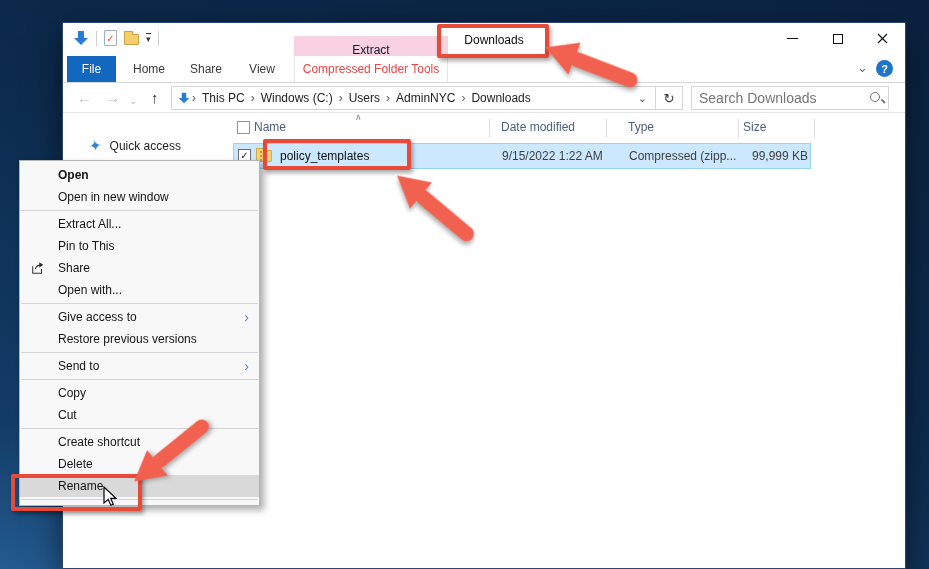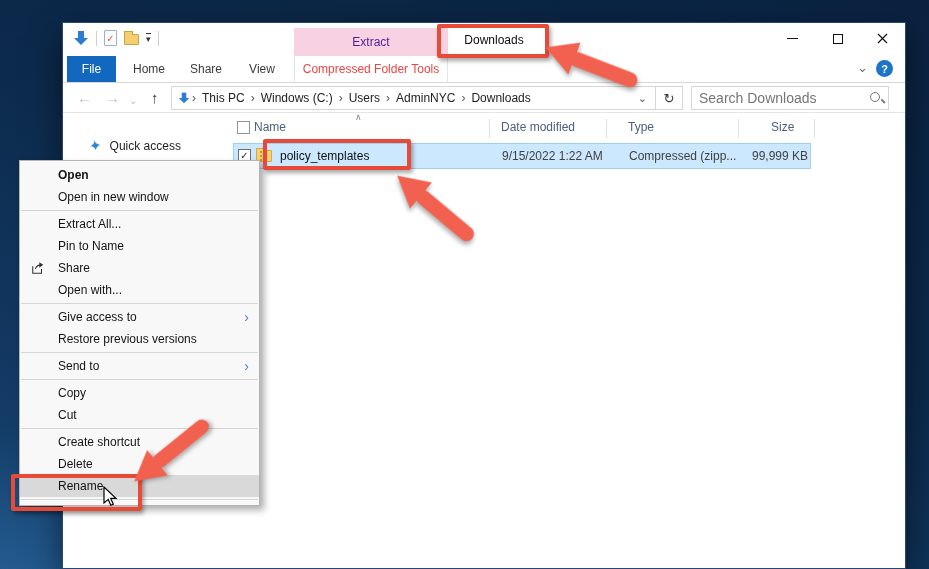--- a/index.html
+++ b/index.html
@@ -20,22 +20,22 @@
   }
   
   .titlebar { position:relative; height:33px; background:#fff; }
   .qat { position:absolute; left:10px; top:7px; display:flex; align-items:center; gap:7px; }
   .qat .vsep { width:1px; height:15px; background:#cfcfcf; }
   .doc-icon { width:13px; height:16px; background:#fdfdfd; border:1px solid #9fb0c4; border-radius:1px;
     display:flex; align-items:center; justify-content:center; font-size:10px; font-weight:bold; color:#e05a2b; }
   .fold-icon { position:relative; width:15px; height:11px; background:#f3cf6d; border:1px solid #caa23f; border-radius:1px; margin-top:3px; }
   .fold-icon::before { content:""; position:absolute; left:-1px; top:-4px; width:7px; height:3px; background:#f3cf6d; border:1px solid #caa23f; border-bottom:none; border-radius:1px 1px 0 0; }
   .qat-caret { font-size:9px; color:#333; line-height:9px; border-top:1px solid #333; padding-top:1px; }
-  .ctx-head { position:absolute; left:231px; top:5px; width:154px; height:28px; background:#f8d2e3;
-    display:flex; align-items:center; justify-content:center; font-size:12px; color:#4c1d95; }
+  .ctx-head { position:absolute; left:231px; top:13px; width:154px; height:28px; background:#f8d2e3;
+    display:flex; align-items:center; justify-content:center; font-size:12px; color:#0f172a; }
   .win-title { position:absolute; left:375px; top:0; width:112px; height:33px;
     display:flex; align-items:center; justify-content:center; font-size:12px; color:#0c0c0c; }
   .win-controls { position:absolute; right:0; top:0; display:flex; }
   .wc { width:45px; height:31px; display:flex; align-items:center; justify-content:center; }
   .min-glyph { width:11px; height:1px; background:#111; }
   .max-glyph { width:10px; height:10px; border:1px solid #111; }
   
   .tabrow { position:relative; height:27px; border-bottom:1px solid #d8d8d8; background:#fff; }
   .tab { position:absolute; top:0; height:26px; display:flex; align-items:center; justify-content:center; font-size:12px; color:#3a3a3a; }
   .tab-file { left:4px; width:49px; background:#1267bf; color:#fff; }
@@ -72,21 +72,21 @@
   .sidebar { position:absolute; left:0; top:0; width:170px; height:100%; }
   .qa-item { margin-top:24px; padding-left:26px; display:flex; align-items:center; gap:8px; font-size:12px; color:#1f1f1f; }
   .qa-star { color:#2f86d6; font-size:15px; transform:rotate(-8deg); }
   .list { position:absolute; left:170px; top:0; right:0; height:100%; }
   .hdr { position:absolute; left:0; top:2px; right:0; height:26px; font-size:12px; color:#4d6080; }
   .hdr-cb { position:absolute; left:4px; top:6px; width:13px; height:13px; border:1px solid #949494; background:#fff; }
   .hdr-name { position:absolute; left:21px; top:5px; }
   .sort-asc { position:absolute; left:122px; top:-3px; color:#8a8a8a; font-size:9px; }
   .hdr-date { position:absolute; left:268px; top:5px; }
   .hdr-type { position:absolute; left:395px; top:5px; }
-  .hdr-size { position:absolute; left:510px; top:5px;margin-left:28px; }
+  .hdr-size { position:absolute; left:510px; top:5px; }
   .hdiv { position:absolute; top:4px; width:1px; height:19px; background:#e2e2e2; }
   .file-row { position:absolute; left:0; top:30px; width:578px; height:26px; background:#cce8ff; border:1px solid #9ad1f5; font-size:12px; }
   .row-cb { position:absolute; left:4px; top:5px; width:13px; height:13px; border:1px solid #6f6f6f; background:#fff;
     display:flex; align-items:center; justify-content:center; font-size:10px; color:#2b2b2b; line-height:10px; }
   .zip-icon { position:absolute; left:22px; top:6px; width:16px; height:12px; background:#f7d370; border:1px solid #d3a94c; border-radius:1px; }
   .zip-icon::before { content:""; position:absolute; left:-1px; top:-3px; width:7px; height:2px; background:#f7d370; border:1px solid #d3a94c; border-bottom:none; }
   .zip-icon::after { content:""; position:absolute; left:3px; top:0; width:2px; height:10px;
     background:repeating-linear-gradient(#c79b3a 0 2px, transparent 2px 4px); }
   .cell-name { position:absolute; left:46px; top:5px; color:#101010; }
   .cell-date { position:absolute; left:268px; top:5px; color:#404040; }
@@ -216,21 +216,21 @@
       </div>
     </div>
   </div>
 </div>
 
 <div id="menu">
   <div class="mi mi-bold"><span>Open</span></div>
   <div class="mi"><span>Open in new window</span></div>
   <div class="msep"></div>
   <div class="mi"><span>Extract All...</span></div>
-  <div class="mi"><span>Pin to Name</span></div>
+  <div class="mi"><span>Pin to This</span></div>
   <div class="mi">
     <svg class="share-ic" width="14" height="14" viewBox="0 0 16 16">
       <path d="M2 6v8h10v-5" fill="none" stroke="#333" stroke-width="1.2"></path>
       <path d="M5 9c1-3.2 3.2-4.6 7-4.6" fill="none" stroke="#333" stroke-width="1.2"></path>
       <path d="M9.5 1.5L14 4.4 9.5 7.6z" fill="#333"></path>
     </svg>
     <span>Share</span>
   </div>
   <div class="mi"><span>Open with...</span></div>
   <div class="msep"></div>

